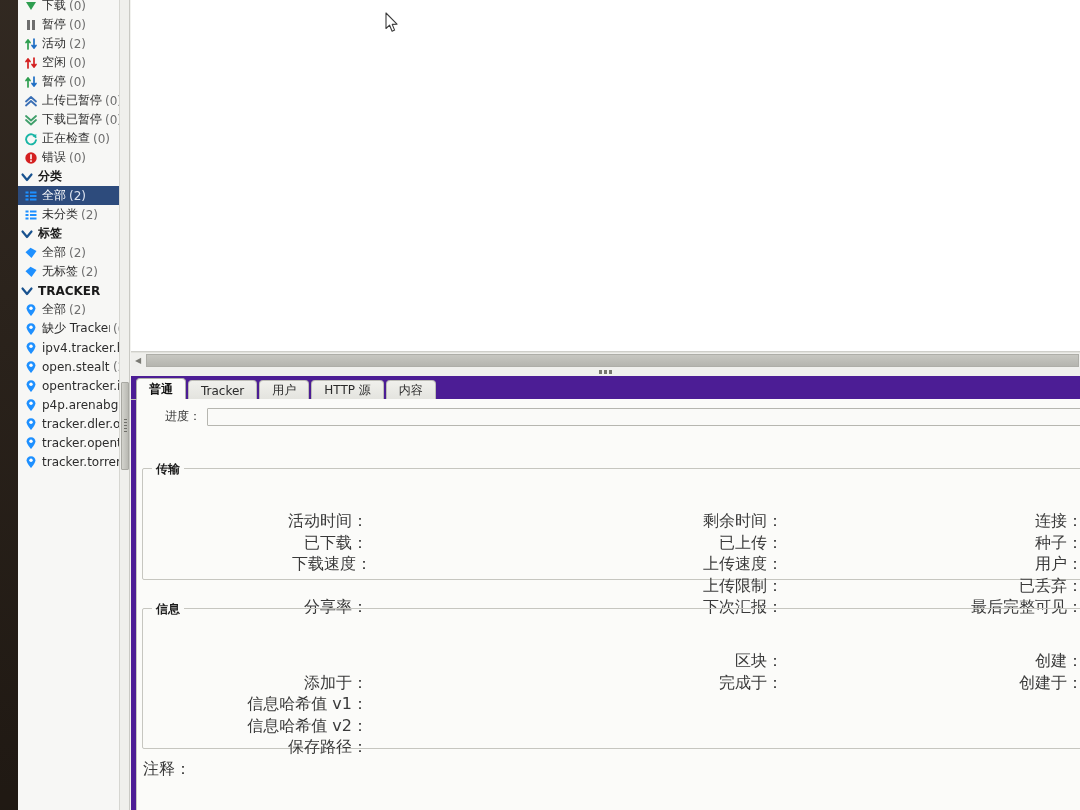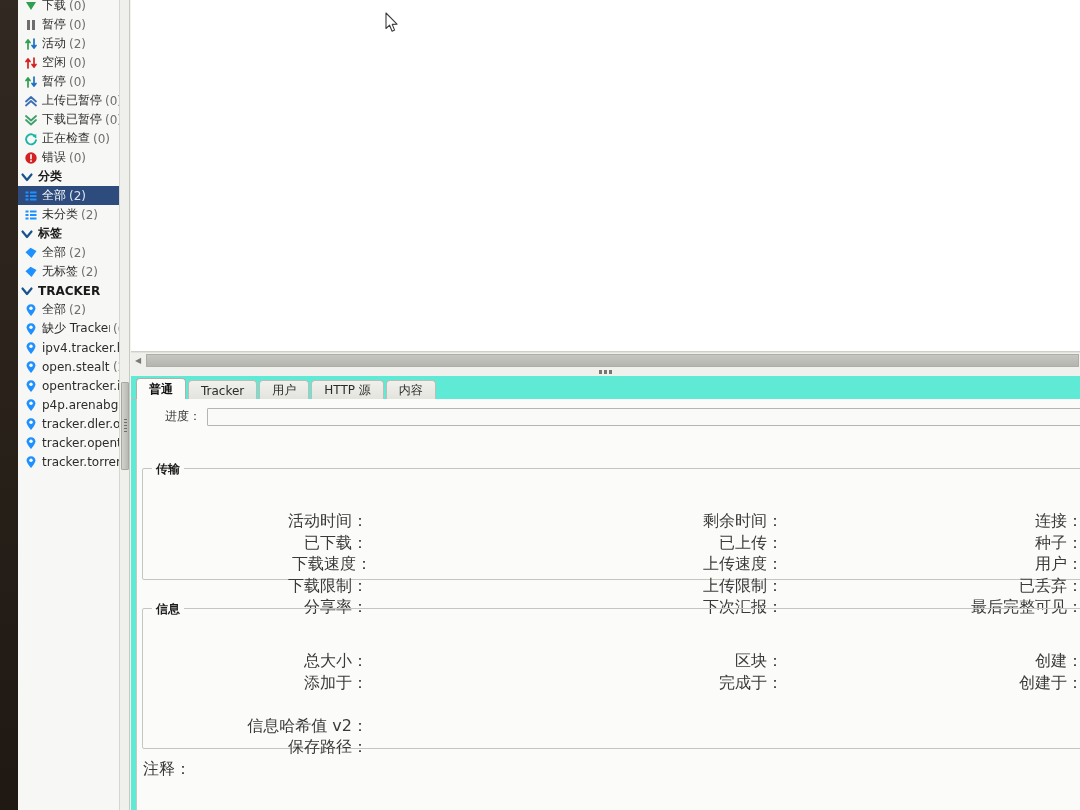--- a/index.html
+++ b/index.html
@@ -104,21 +104,21 @@
     display: flex; align-items: center; justify-content: center;
   }
   .splitter .dots {
     width: 14px; height: 4px;
     background-image: repeating-linear-gradient(90deg,#77776f 0 3px,transparent 3px 5px);
   }
 
   
   .details {
     position: absolute; left: 0; top: 376px; width: 949px; height: 434px;
-    background: #5eead4;
+    background: #4c1d95;
     padding-left: 17px;
   }
 
   
   .tabbar {
     position: absolute; left: 5px; top: 2px; height: 22px;
     display: flex; align-items: flex-end;
   }
   .tab {
     height: 20px; padding: 0 12px;
@@ -493,40 +493,39 @@
           <div class="progress-label">进度：</div>
           <div class="progress-bar"></div>
         </div>
 
         <div class="group" id="group-transfer">
           <div class="legend">传输</div>
           <div class="fields" id="transfer-fields">
               <div class="field" style="top: 22px; left: 0px; width: 225px; text-align: right;"><span class="k">活动时间：</span></div>
               <div class="field" style="top: 43.5px; left: 0px; width: 225px; text-align: right;"><span class="k">已下载：</span></div>
               <div class="field" style="top: 65px; left: 4px; width: 225px; text-align: right;"><span class="k">下载速度：</span></div>
-              <div class="field" style="top: 86.5px; left: 0px; width: 225px; text-align: right;"><span class="k">下载限制：</span></div>
               <div class="field" style="top: 108px; left: 0px; width: 225px; text-align: right;"><span class="k">分享率：</span></div>
               <div class="field" style="top: 22px; left: 0px; width: 640px; text-align: right;"><span class="k">剩余时间：</span></div>
               <div class="field" style="top: 43.5px; left: 0px; width: 640px; text-align: right;"><span class="k">已上传：</span></div>
               <div class="field" style="top: 65px; left: 0px; width: 640px; text-align: right;"><span class="k">上传速度：</span></div>
               <div class="field" style="top: 86.5px; left: 0px; width: 640px; text-align: right;"><span class="k">上传限制：</span></div>
               <div class="field" style="top: 108px; left: 0px; width: 640px; text-align: right;"><span class="k">下次汇报：</span></div>
               <div class="field" style="top: 22px; left: 0px; width: 940px; text-align: right;"><span class="k">连接：</span></div>
               <div class="field" style="top: 43.5px; left: 0px; width: 940px; text-align: right;"><span class="k">种子：</span></div>
               <div class="field" style="top: 65px; left: 0px; width: 940px; text-align: right;"><span class="k">用户：</span></div>
               <div class="field" style="top: 86.5px; left: 0px; width: 940px; text-align: right;"><span class="k">已丢弃：</span></div>
               <div class="field" style="top: 108px; left: 0px; width: 940px; text-align: right;"><span class="k">最后完整可见：</span></div>
             </div>
         </div>
 
         <div class="group" id="group-info">
           <div class="legend">信息</div>
           <div class="fields" id="info-fields">
-              <div class="field" style="top: 22px; left: 0px; width: 225px; text-align: right;"><span class="k">总大小：</span></div>
               <div class="field" style="top: 43.5px; left: 0px; width: 225px; text-align: right;"><span class="k">添加于：</span></div>
+              <div class="field" style="top: 65px; left: 0px; width: 225px; text-align: right;"><span class="k">信息哈希值 v1：</span></div>
               <div class="field" style="top: 86.5px; left: 0px; width: 225px; text-align: right;"><span class="k">信息哈希值 v2：</span></div>
               <div class="field" style="top: 108px; left: 0px; width: 225px; text-align: right;"><span class="k">保存路径：</span></div>
               <div class="field" style="top: 129.5px; left: 0px; width: 225px; text-align: left;"><span class="k">注释：</span></div>
               <div class="field" style="top: 22px; left: 0px; width: 640px; text-align: right;"><span class="k">区块：</span></div>
               <div class="field" style="top: 43.5px; left: 0px; width: 640px; text-align: right;"><span class="k">完成于：</span></div>
               <div class="field" style="top: 22px; left: 0px; width: 940px; text-align: right;"><span class="k">创建：</span></div>
               <div class="field" style="top: 43.5px; left: 0px; width: 940px; text-align: right;"><span class="k">创建于：</span></div>
             </div>
         </div>
 

